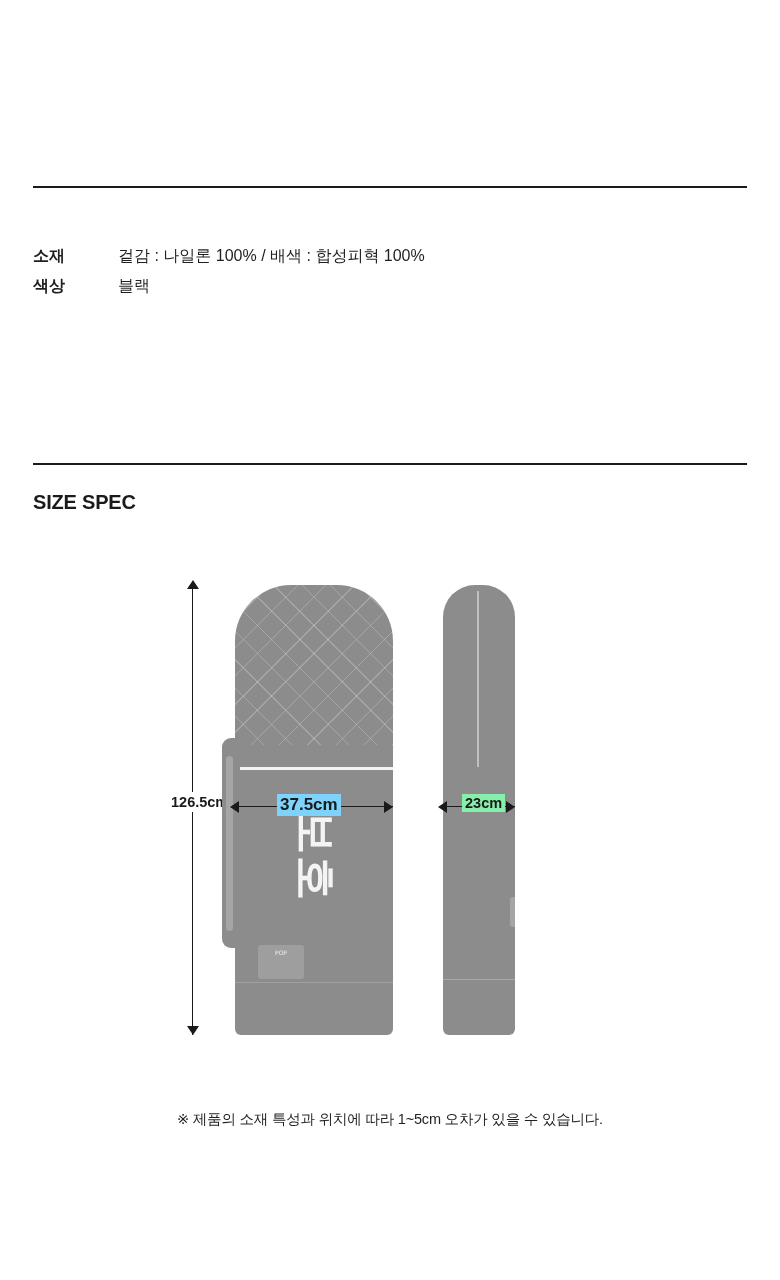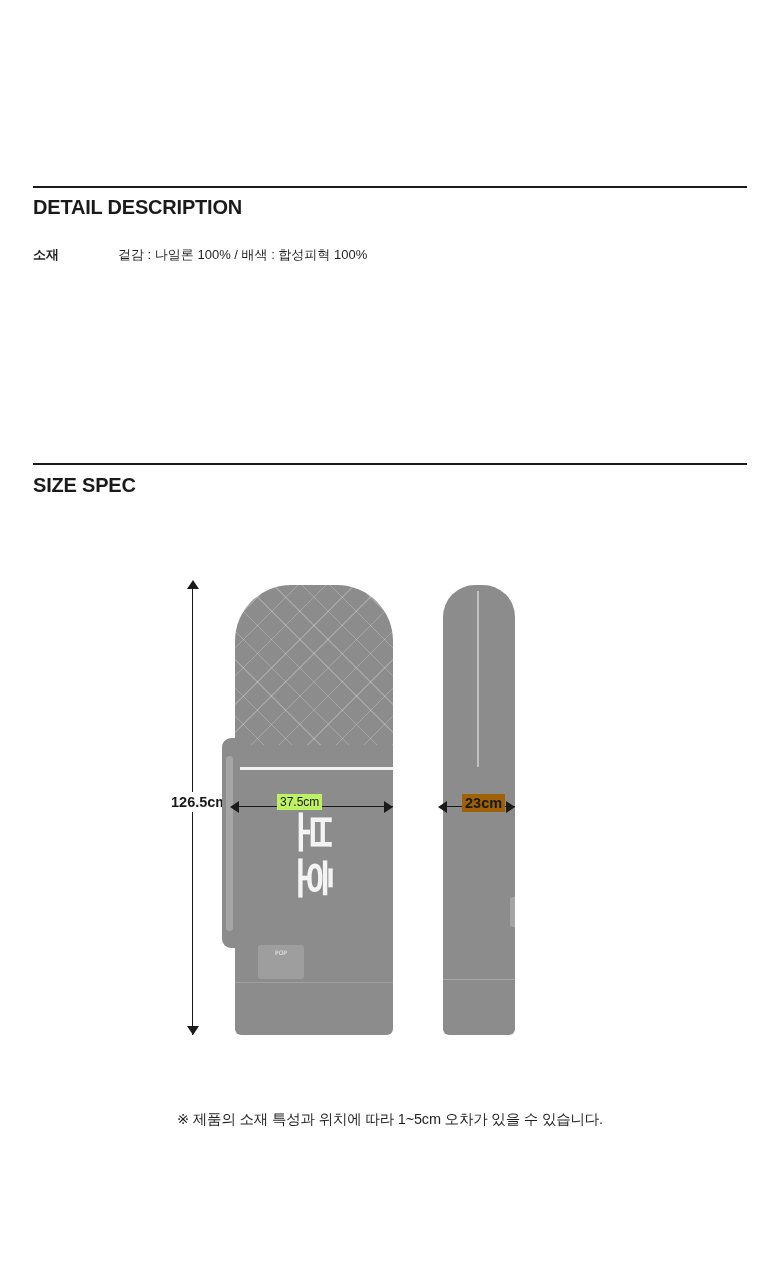--- a/index.html
+++ b/index.html
@@ -35,30 +35,30 @@
 
   .section-title {
     position: absolute;
     left: 33px;
     font-size: 20px;
     font-weight: bold;
     letter-spacing: -0.2px;
     color: #1a1a1a;
   }
   #title-detail { top: 196px; }
-  #title-size { top: 474px; }
+  #title-size { top: 491px; }
 
   .spec-table {
     position: absolute;
     left: 33px;
     top: 248px;
     border-collapse: collapse;
   }
   .spec-table td {
-    font-size: 13px;
+    font-size: 16px;
     line-height: 1.0;
     padding: 0 0 14px 0;
     vertical-align: top;
     color: #1f1f1f;
   }
   .spec-table td.k {
     font-weight: bold;
     width: 85px;
     white-space: nowrap;
   }
@@ -260,24 +260,24 @@
   .arrow-right1 {
     left: 384px; top: 241px;
     border-top: 6px solid transparent;
     border-bottom: 6px solid transparent;
     border-left: 9px solid #1a1a1a;
   }
   .label-w1 {
     position: absolute;
     left: 277px;
     top: 234px;
-    background: #bef264;
+    background: #7dd3fc;
     padding: 1px 3px;
-    font-size: 12px;
-    font-weight: normal;
+    font-size: 17px;
+    font-weight: bold;
     color: #1a1a1a;
     white-space: nowrap;
   }
 
   .dim-w2 {
     position: absolute;
     left: 443px;
     top: 246px;
     width: 72px;
     height: 1px;
@@ -292,21 +292,21 @@
   .arrow-right2 {
     left: 506px; top: 241px;
     border-top: 6px solid transparent;
     border-bottom: 6px solid transparent;
     border-left: 9px solid #1a1a1a;
   }
   .label-w2 {
     position: absolute;
     left: 462px;
     top: 234px;
-    background: #a16207;
+    background: #86efac;
     padding: 1px 3px;
     font-size: 14.5px;
     font-weight: bold;
     color: #1a1a1a;
     white-space: nowrap;
   }
 
   .note {
     position: absolute;
     left: 0;
@@ -317,27 +317,30 @@
     color: #1f1f1f;
     letter-spacing: -0.2px;
   }
 </style>
 </head>
 <body>
 
 <div class="page">
 
   <div class="section-rule" id="rule-detail"></div>
-  <div class="section-title" id="title-detail">DETAIL DESCRIPTION</div>
 
   <table class="spec-table">
     <tbody>
       <tr>
         <td class="k">소재</td>
         <td class="v">겉감 : 나일론 100% / 배색 : 합성피혁 100%</td>
+      </tr>
+      <tr>
+        <td class="k">색상</td>
+        <td class="v">블랙</td>
       </tr>
     </tbody>
   </table>
 
   <div class="section-rule" id="rule-size"></div>
   <div class="section-title" id="title-size">SIZE SPEC</div>
 
   <div class="diagram">
 
     <div class="dim-v"></div>

